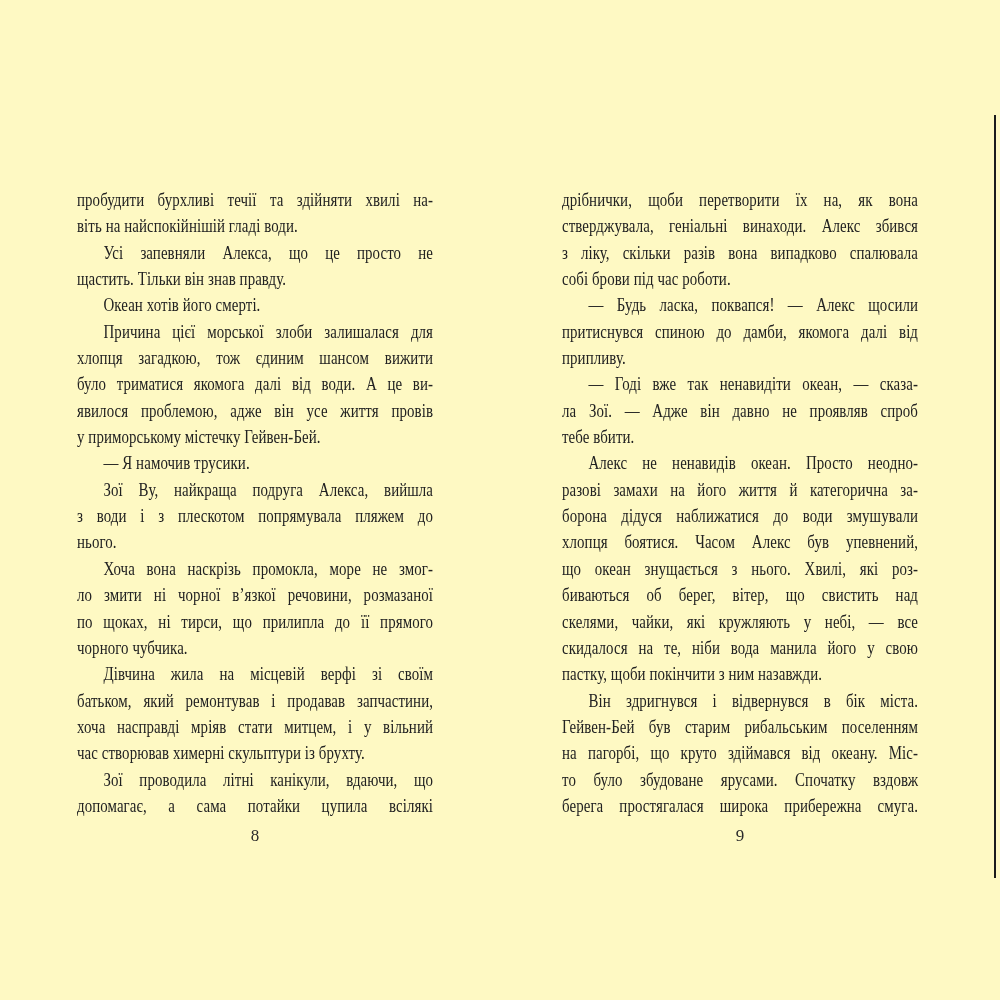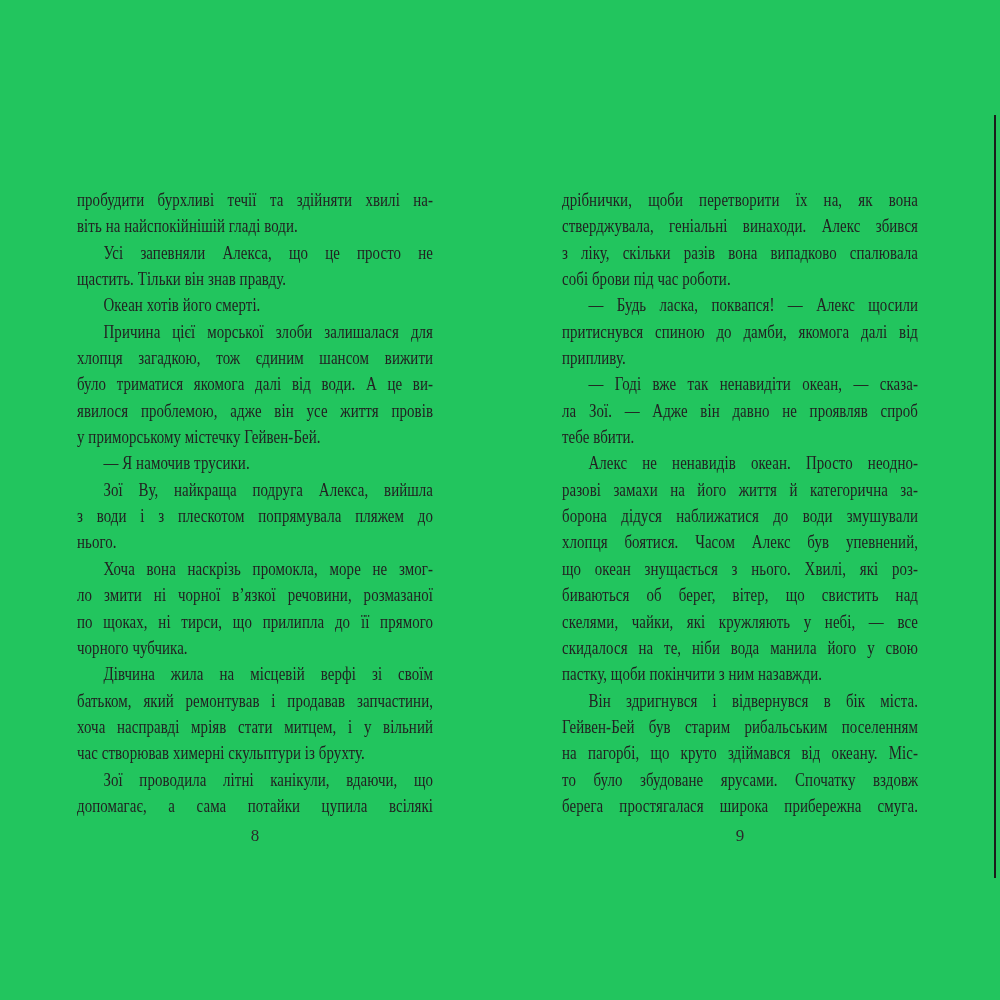--- a/index.html
+++ b/index.html
@@ -5,21 +5,21 @@
   html, body {
     margin: 0;
     padding: 0;
     background: #ffffff;
     font-family: "Liberation Serif", "DejaVu Serif", serif;
   }
   #spread {
     position: relative;
     width: 1000px;
     height: 1000px;
-    background: #22c55e;
+    background: #fef9c3;
     overflow: hidden;
     color: #222222;
   }
   .text-col {
     position: absolute;
     top: 187px;
     width: 430px;
     font-size: 18px;
     line-height: 26.35px;
     letter-spacing: 0.1px;

